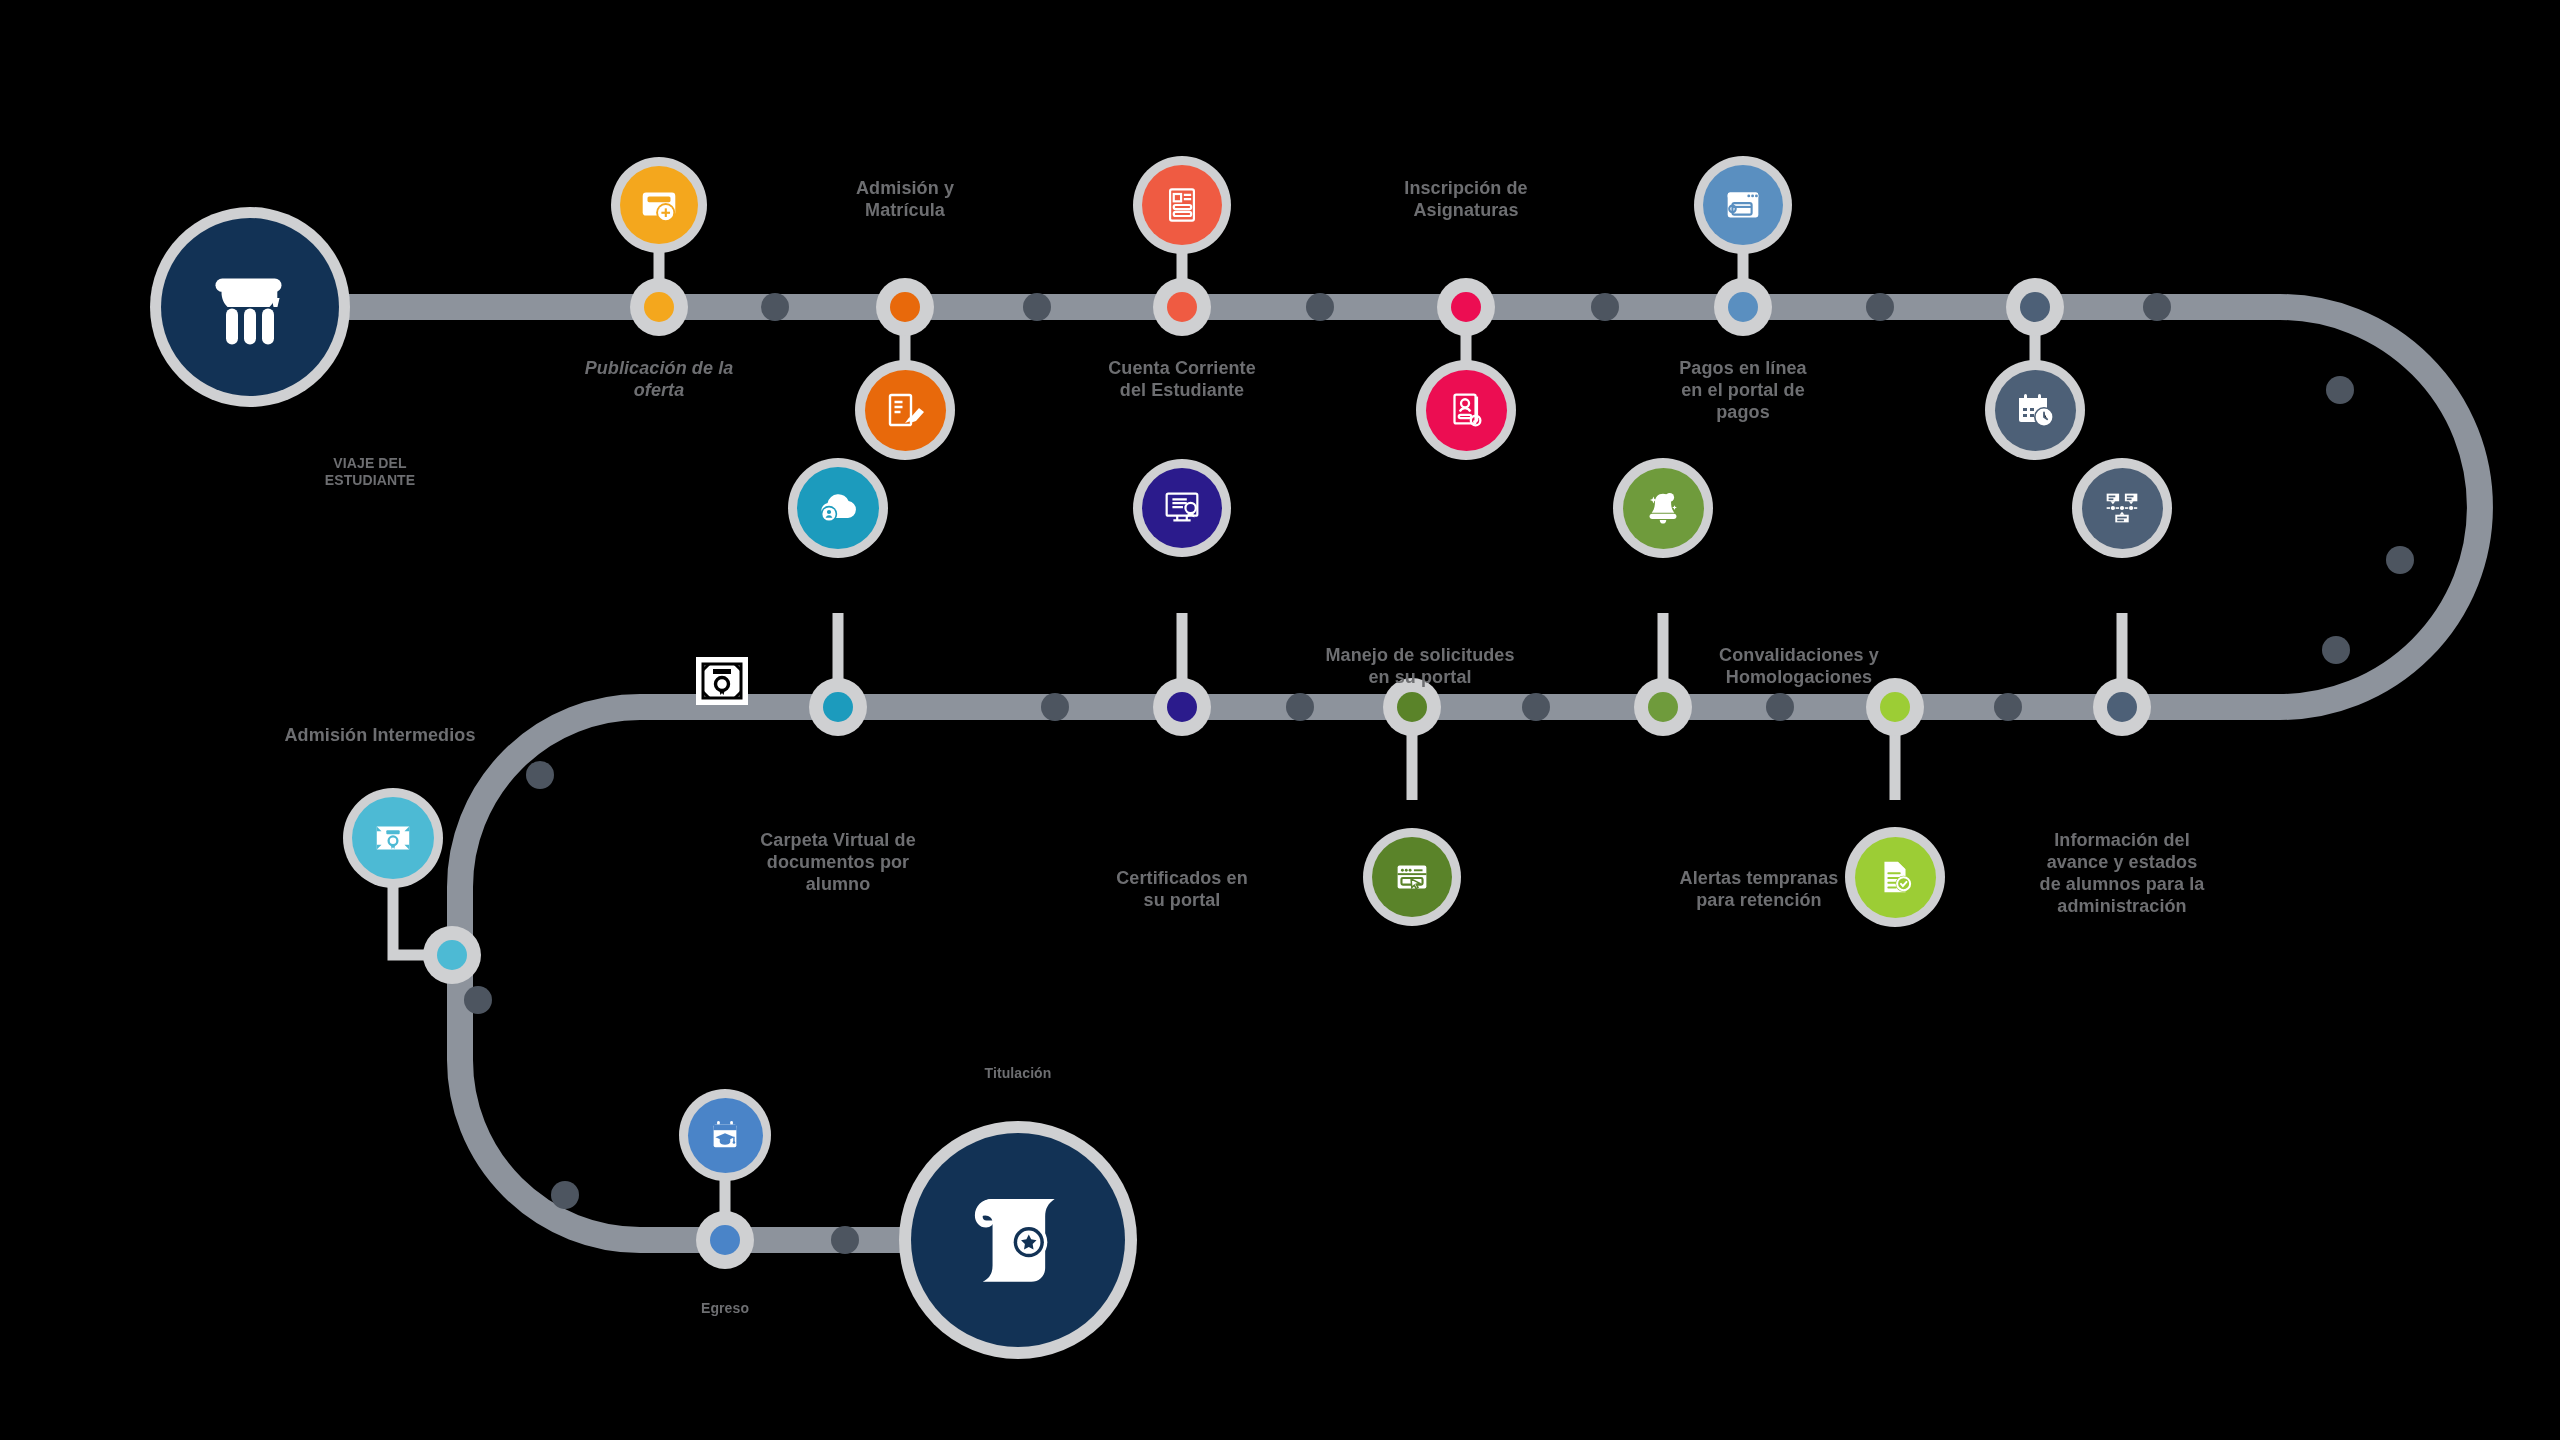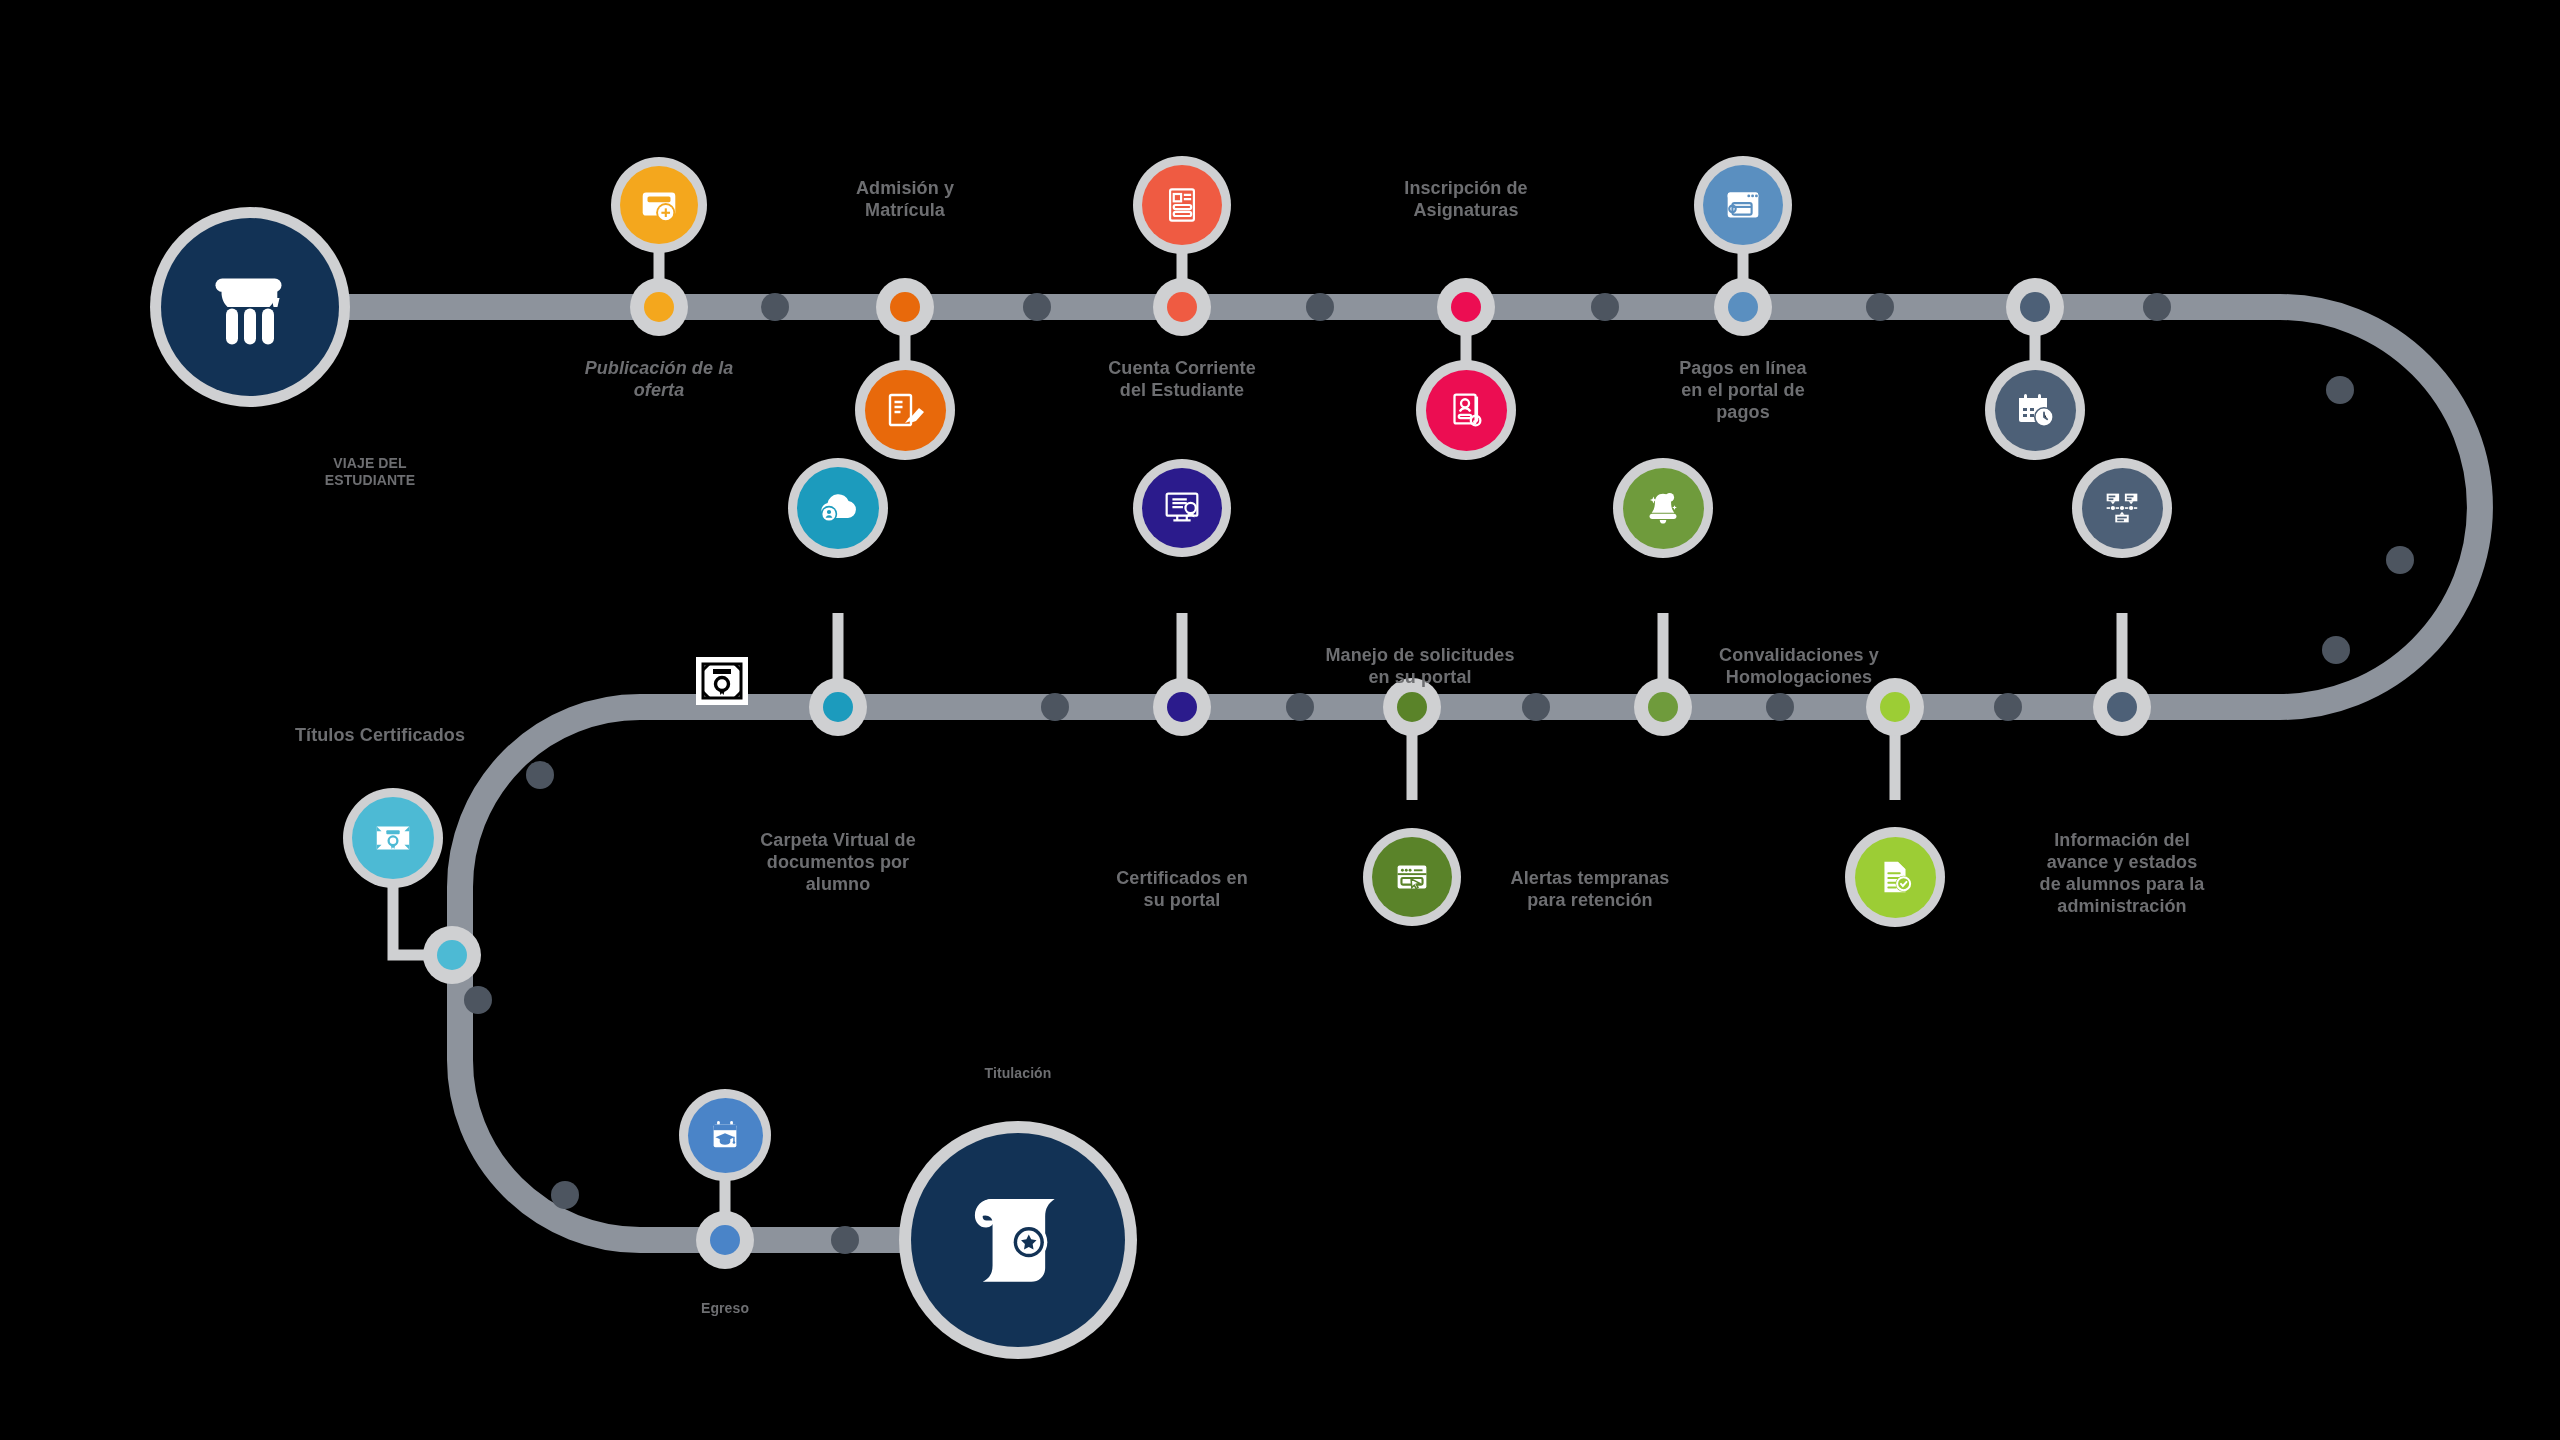--- a/index.html
+++ b/index.html
@@ -363,21 +363,21 @@
           <circle cx="31" cy="13" r="4.6"></circle>
           <path d="M14 12l1 2.6 2.6 1-2.6 1-1 2.6-1-2.6-2.6-1 2.6-1z"></path>
           <path d="M36 21l.7 1.8 1.8.7-1.8.7-.7 1.8-.7-1.8-1.8-.7 1.8-.7z"></path>
         </g>
       </svg>
     </div>
   </div>
   <div class="pin" style="left:1663px;top:707px;width:58px;height:58px;">
     <i style="width:30px;height:30px;background:#6f9b3c;"></i>
   </div>
-  <div class="lbl s18" style="left:1590px;top:868px;width:340px;">Alertas tempranas
+  <div class="lbl s18" style="left:1759px;top:868px;width:340px;">Alertas tempranas
 para retención</div>
 
   <div class="lbl s18" style="left:1799px;top:645px;width:360px;">Convalidaciones y
 Homologaciones</div>
   <div class="pin" style="left:1895px;top:707px;width:58px;height:58px;">
     <i style="width:30px;height:30px;background:#9ccd35;"></i>
   </div>
   <div class="bubble" style="left:1895px;top:877px;width:100px;height:100px;">
     <div class="disc" style="width:81px;height:81px;background:#9ccd35;">
       <svg width="46" height="46" viewBox="0 0 48 48">
@@ -427,21 +427,21 @@
     </div>
   </div>
   <div class="pin" style="left:2122px;top:707px;width:58px;height:58px;">
     <i style="width:30px;height:30px;background:#4d6077;"></i>
   </div>
   <div class="lbl s18" style="left:2122px;top:830px;width:340px;">Información del
 avance y estados
 de alumnos para la
 administración</div>
 
-  <div class="lbl s18" style="left:380px;top:725px;width:340px;">Títulos Certificados</div>
+  <div class="lbl s18" style="left:380px;top:725px;width:340px;">Admisión Intermedios</div>
   <div class="bubble" style="left:393px;top:838px;width:100px;height:100px;">
     <div class="disc" style="width:82px;height:82px;background:#4dbad4;">
       <svg width="46" height="42" viewBox="0 0 48 44">
         <g fill="#ffffff">
           <path d="M7 10h34v24H7z"></path>
         </g>
         <g fill="#4dbad4">
           <path d="M7 10l5 5H7zM41 10l-5 5h5zM7 34l5-5H7zM41 34l-5-5h5z"></path>
           <rect x="17" y="14" width="14" height="4" rx="1"></rect>
         </g>

